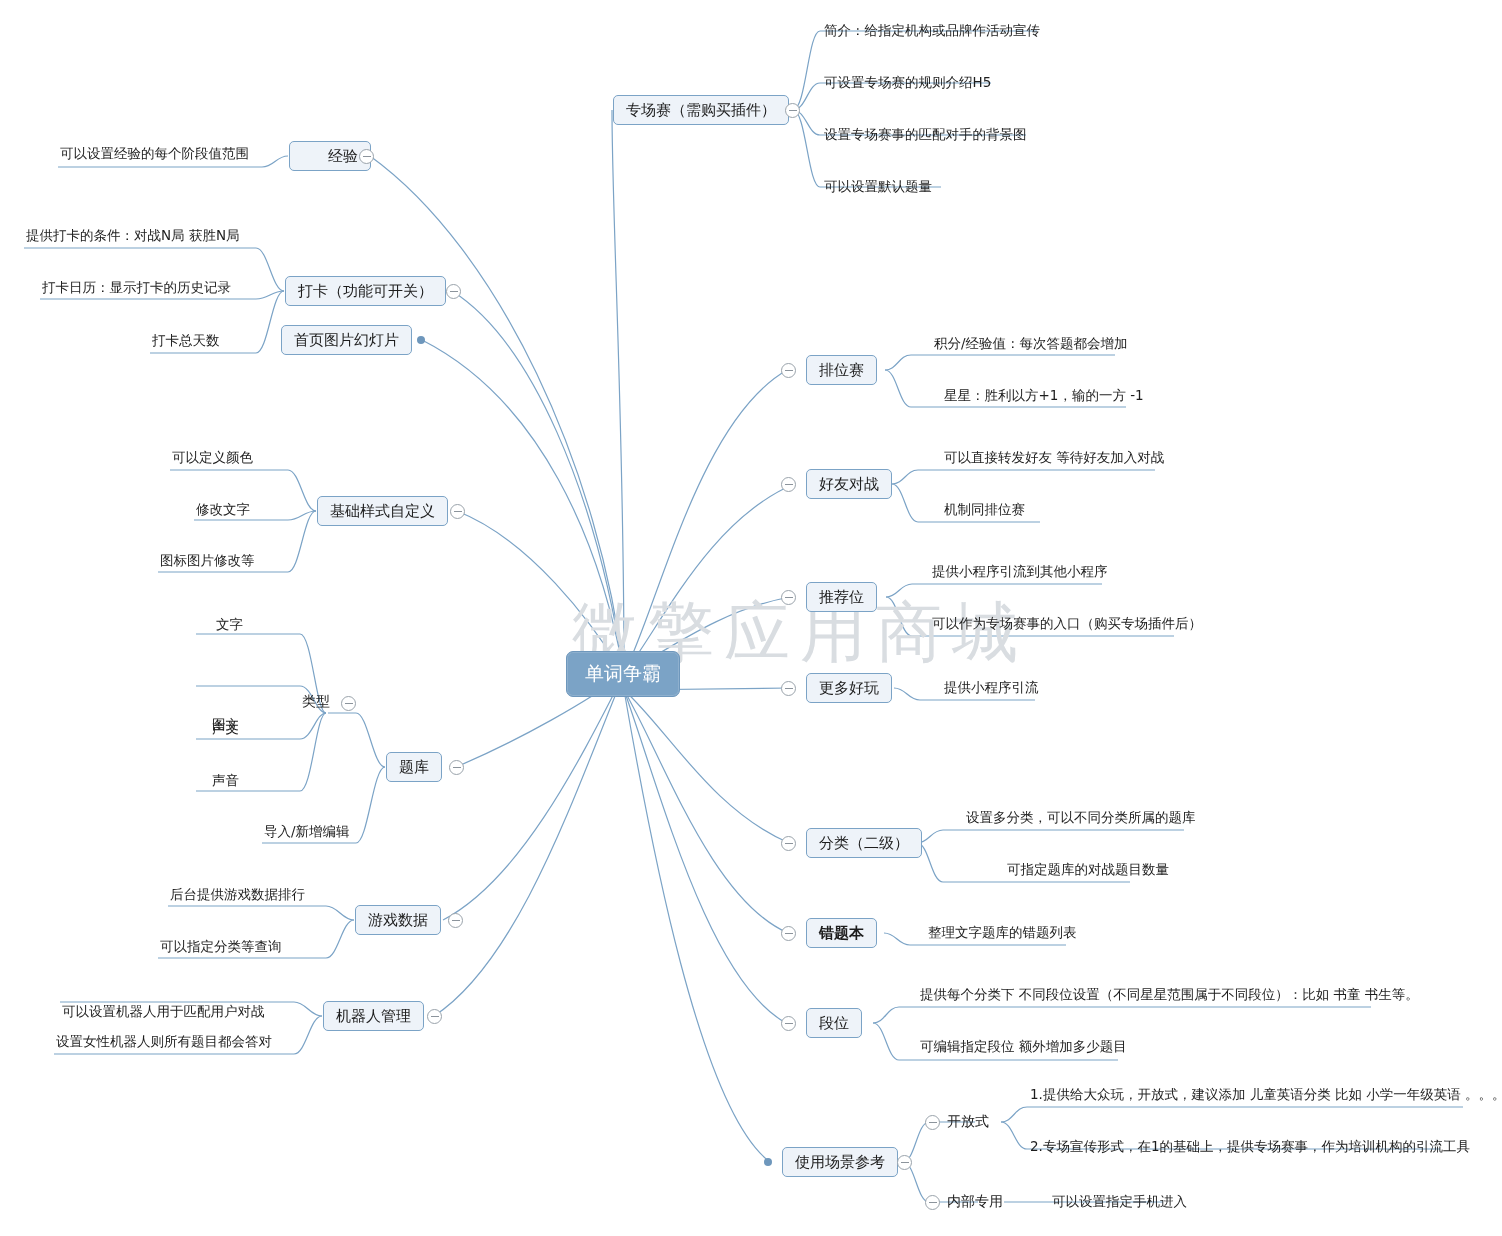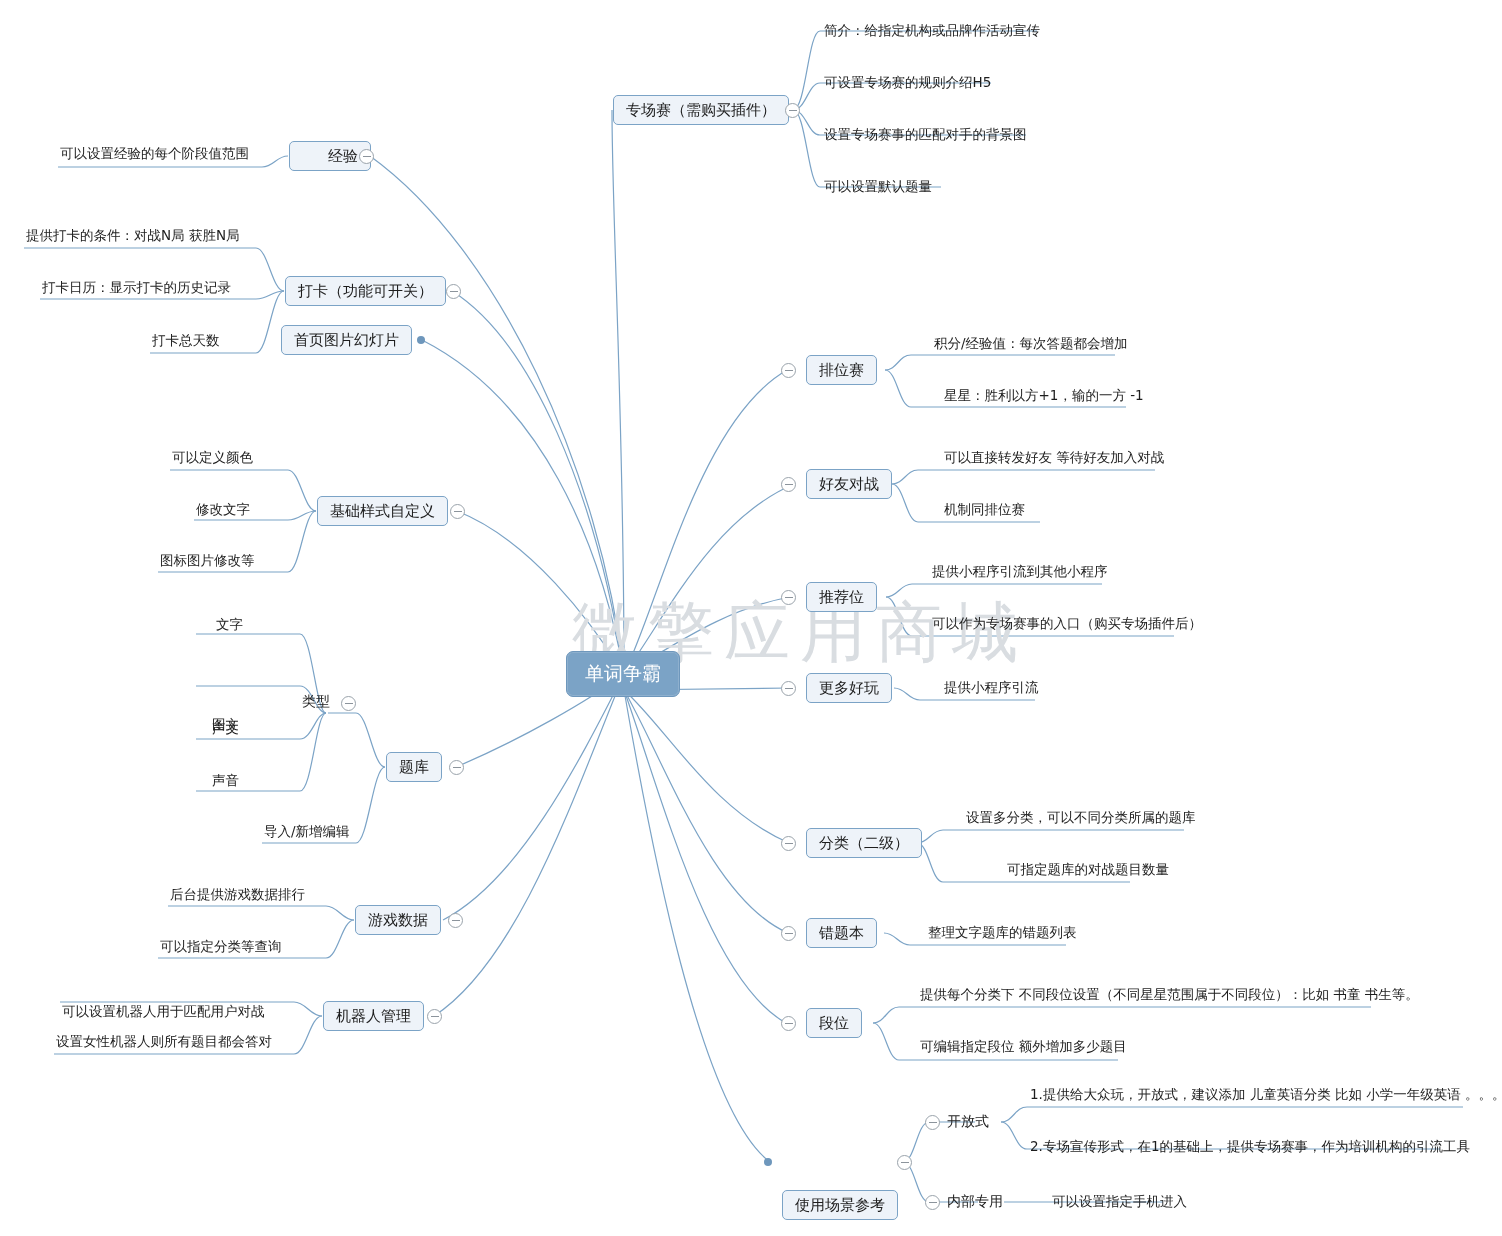--- a/index.html
+++ b/index.html
@@ -200,30 +200,30 @@
 
   <div class="node box" style="left:806px;top:688px;transform:translateY(-50%);">更多好玩</div>
   <div class="tgl" style="left:781px;top:681px;"></div>
   <div class="node txt" style="left:944px;top:688px;transform:translateY(-50%);">提供小程序引流</div>
 
   <div class="node box" style="left:806px;top:843px;transform:translateY(-50%);">分类（二级）</div>
   <div class="tgl" style="left:781px;top:836px;"></div>
   <div class="node txt" style="left:966px;top:818px;transform:translateY(-50%);">设置多分类，可以不同分类所属的题库</div>
   <div class="node txt" style="left:1007px;top:870px;transform:translateY(-50%);">可指定题库的对战题目数量</div>
 
-  <div class="node box" style="left:806px;top:933px;transform:translateY(-50%);">错题本</div>
+  <div class="node box" style="left:806px;top:933px;transform:translateY(-50%);font-weight:bold;">错题本</div>
   <div class="tgl" style="left:781px;top:926px;"></div>
   <div class="node txt" style="left:928px;top:933px;transform:translateY(-50%);">整理文字题库的错题列表</div>
 
   <div class="node box" style="left:806px;top:1023px;transform:translateY(-50%);">段位</div>
   <div class="tgl" style="left:781px;top:1016px;"></div>
   <div class="node txt" style="left:920px;top:995px;transform:translateY(-50%);">提供每个分类下 不同段位设置（不同星星范围属于不同段位）：比如 书童 书生等。</div>
   <div class="node txt" style="left:920px;top:1047px;transform:translateY(-50%);">可编辑指定段位 额外增加多少题目</div>
 
-  <div class="node box" style="left:782px;top:1162px;transform:translateY(-50%);margin-top:43px;">使用场景参考</div>
+  <div class="node box" style="left:782px;top:1162px;transform:translateY(-50%);">使用场景参考</div>
   <div class="tgl" style="left:897px;top:1155px;"></div>
   <div class="dot" style="left:764px;top:1158px;"></div>
 
   <div class="node txt s14" style="left:947px;top:1122px;transform:translateY(-50%);">开放式</div>
   <div class="tgl" style="left:925px;top:1115px;"></div>
   <div class="node txt" style="left:1030px;top:1095px;transform:translateY(-50%);">1.提供给大众玩，开放式，建议添加 儿童英语分类 比如 小学一年级英语 。。。</div>
   <div class="node txt" style="left:1030px;top:1147px;transform:translateY(-50%);">2.专场宣传形式，在1的基础上，提供专场赛事，作为培训机构的引流工具</div>
 
   <div class="node txt s14" style="left:947px;top:1202px;transform:translateY(-50%);">内部专用</div>
   <div class="tgl" style="left:925px;top:1195px;"></div>

